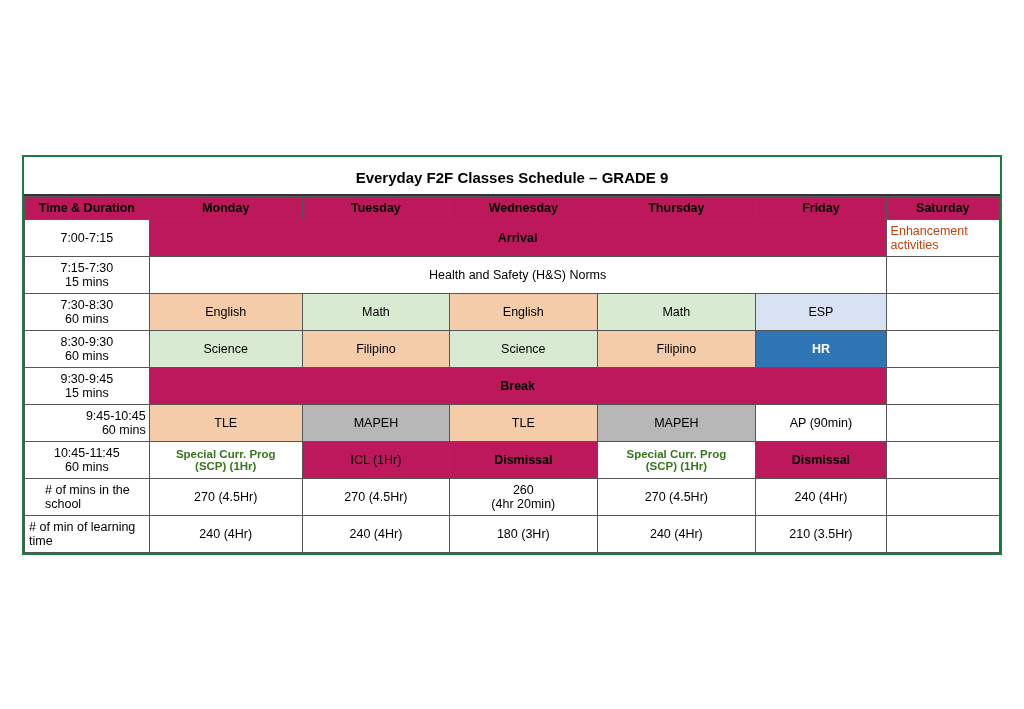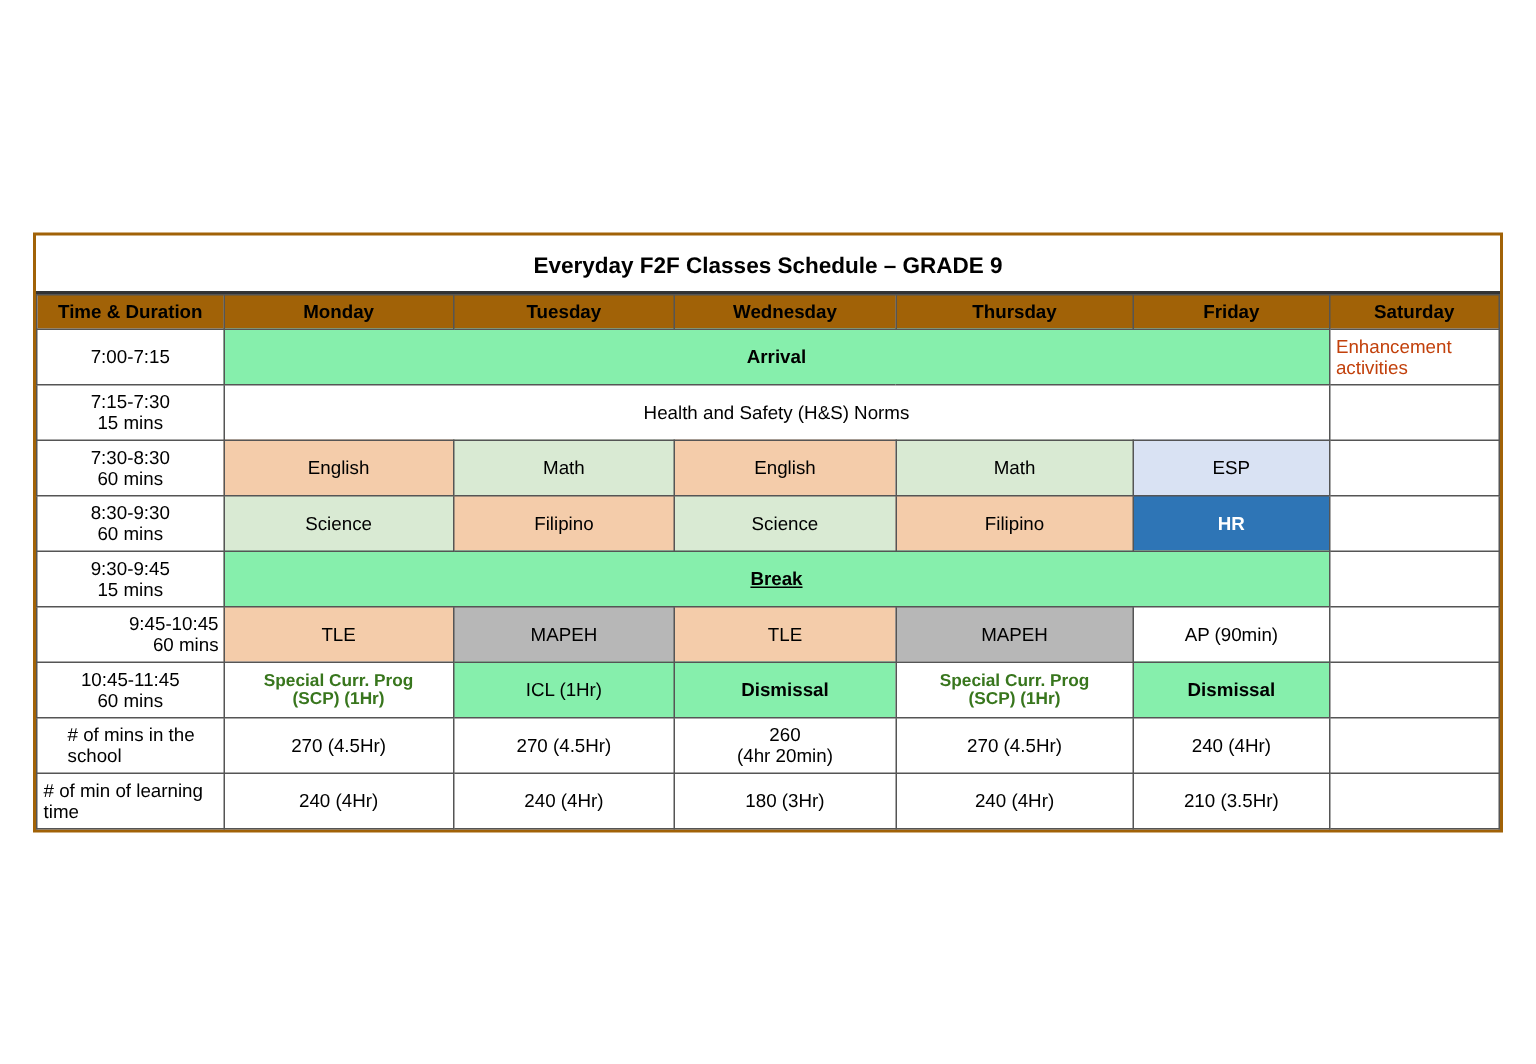--- a/index.html
+++ b/index.html
@@ -7,21 +7,21 @@
       background: #fff;
       font-family: Arial, sans-serif;
       display: flex;
       justify-content: center;
       align-items: center;
       min-height: 100vh;
       padding: 20px;
     }
     .schedule-container {
       width: 980px;
-      border: 2px solid #a16207;
+      border: 2px solid #15803d;
       background: #fff;
     }
     .schedule-title {
       text-align: center;
       padding: 12px 8px 8px;
       border-bottom: 2px solid #333;
     }
     .schedule-title .main-title {
       font-size: 15px;
       font-weight: bold;
@@ -44,23 +44,23 @@
     .col-time { width: 110px; }
     .col-mon  { width: 135px; }
     .col-tue  { width: 130px; }
     .col-wed  { width: 130px; }
     .col-thu  { width: 140px; }
     .col-fri  { width: 115px; }
     .col-sat  { width: 100px; }
 
     .header-row td {
       font-weight: bold;
-      background: #a16207;
+      background: #be185d;
     }
-    .yellow { background-color: #86efac; }
+    .yellow { background-color: #be185d; }
     .peach { background-color: #F4CCAA; }
     .light-green { background-color: #D9EAD3; }
     .gray { background-color: #B7B7B7; }
     .light-blue { background-color: #D9E2F3; }
     .dark-blue { background-color: #2E75B6; color: #fff; font-weight: bold; }
     .green-text { color: #38761D; font-weight: bold; }
     .red-text { color: #c2410c; }
     .dismissal-yellow { background-color: #FFE500; font-weight: bold; }
   </style>
 </head>
@@ -123,21 +123,21 @@
       <td class="peach">Filipino</td>
       <td class="light-green">Science</td>
       <td class="peach">Filipino</td>
       <td class="dark-blue">HR</td>
       <td></td>
     </tr>
 
     <tr>
       <td style="white-space:pre-line;margin-top:16px;">9:30-9:45
 15 mins</td>
-      <td colspan="5" class="yellow" style="font-weight:bold;text-decoration:underline;">Break</td>
+      <td colspan="5" class="yellow" style="font-weight:bold;">Break</td>
       <td></td>
     </tr>
 
     <tr>
       <td style="white-space:pre-line;text-align:right;">9:45-10:45
 60 mins</td>
       <td class="peach">TLE</td>
       <td class="gray">MAPEH</td>
       <td class="peach">TLE</td>
       <td class="gray">MAPEH</td>

